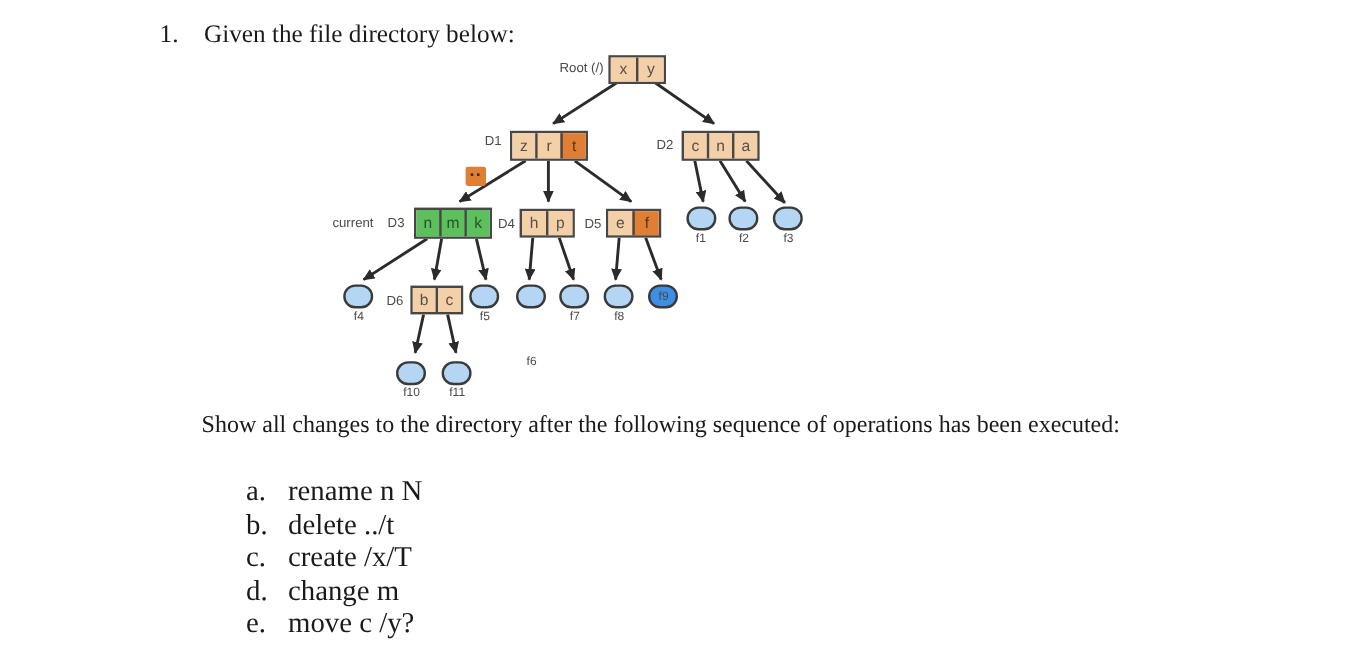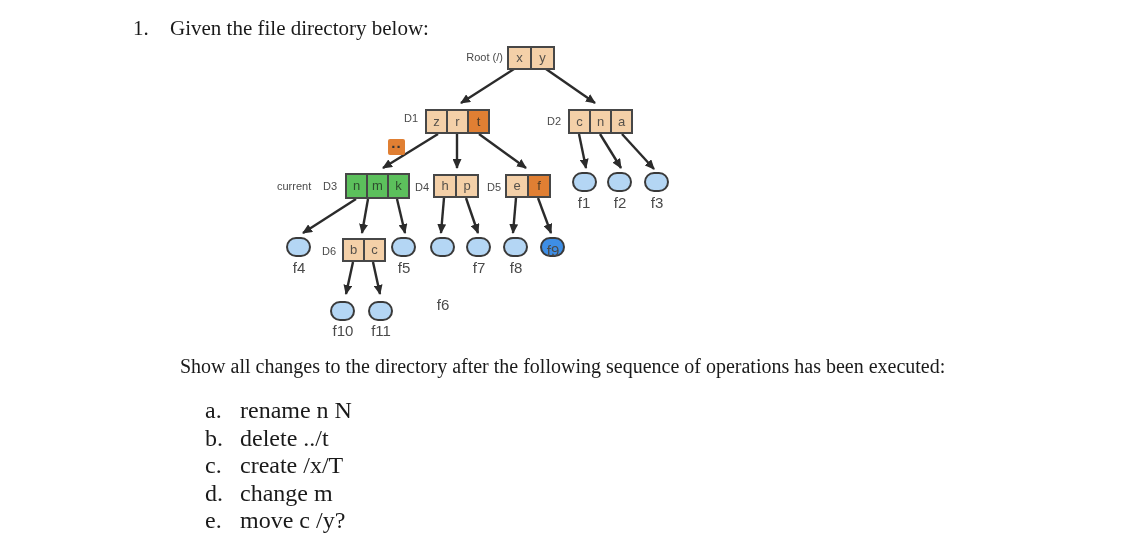--- a/index.html
+++ b/index.html
@@ -25,32 +25,32 @@
   .b-root .cell{width:21px;height:20px;line-height:20px;font-size:13px;}
   .b-d1 .cell,.b-d2 .cell{width:19px;height:21px;line-height:21px;font-size:13px;}
   .b-d3 .cell{width:19px;height:22px;line-height:22px;font-size:13px;}
   .b-d4 .cell,.b-d5 .cell{width:20px;height:20px;line-height:20px;font-size:13px;}
   .b-d6 .cell{width:19px;height:20px;line-height:20px;font-size:13px;}
 
   .file{position:absolute;width:25px;height:20px;box-sizing:border-box;
         border:2px solid #3a3a3a;border-radius:10px;background:var(--file-blue);}
   .file.active{background:var(--file-blue-dark);}
   .flabel{position:absolute;width:30px;text-align:center;
-          font-family:"Liberation Sans", sans-serif;font-size:15px;color:var(--label-gray);}
+          font-family:"Liberation Sans", sans-serif;font-size:10px;color:var(--label-gray);}
 
   .parent-ref{position:absolute;left:388px;top:139px;width:17px;height:16px;
               background:var(--cell-orange);border-radius:2px;color:#333;
               font-family:"Liberation Sans", sans-serif;font-weight:bold;font-size:15px;
               line-height:8px;text-align:center;letter-spacing:1px;}
 
   svg.arrows{position:absolute;left:0;top:0;pointer-events:none;}
   svg.arrows line{stroke:var(--arrow);stroke-width:2.4px;}
 
   
-  .para{position:absolute;left:168px;top:340px;width:845px;margin:12px;
+  .para{position:absolute;left:168px;top:340px;width:845px;margin:0;
         font-size:20px;line-height:28px;}
   .ops{position:absolute;left:205px;top:397px;font-size:24px;line-height:27.6px;}
   .ops .letter{display:inline-block;width:35px;}
 </style>
 </head>
 <body>
 
 <div class="page">
 
   <div class="title">

